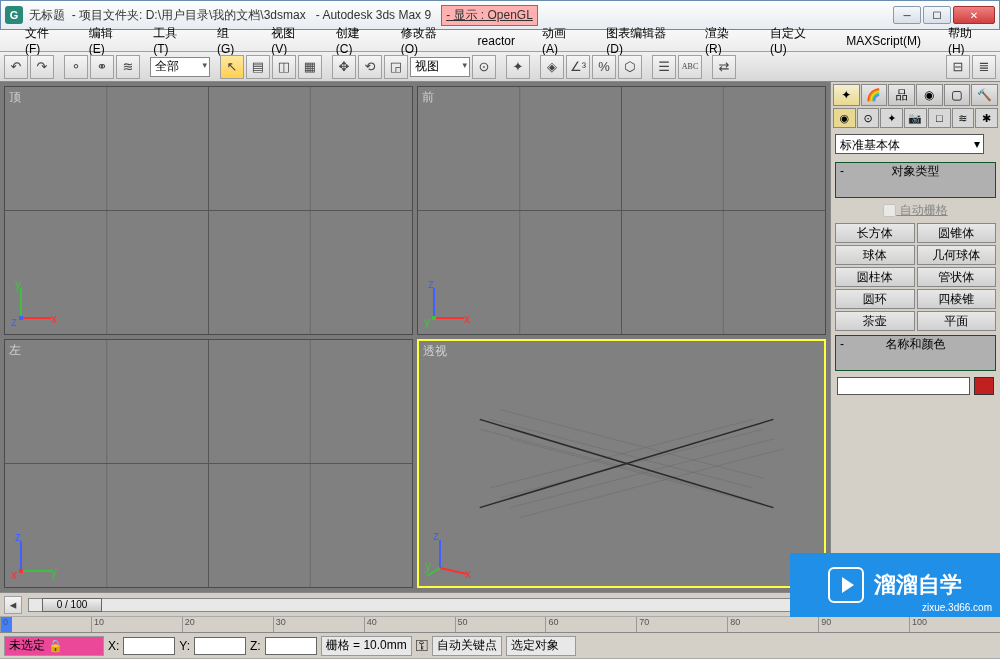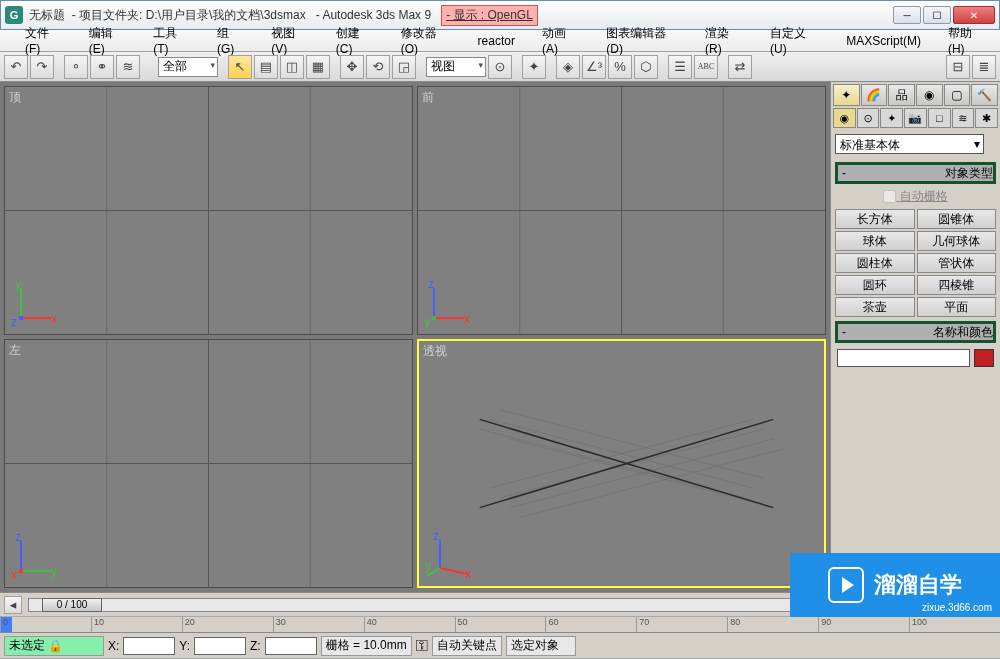--- a/index.html
+++ b/index.html
@@ -14,21 +14,21 @@
 .winbtn { width: 28px; height: 18px; border: 1px solid #8a9bb0; background: linear-gradient(#f5f7fa,#d8e0e8); border-radius: 2px; display:flex;align-items:center;justify-content:center;font-size:10px; }
 .winbtn.close { background: linear-gradient(#f08080,#d04040); color:#fff; width:42px; border-color:#a03030; }
 
 .menubar { height: 22px; background: linear-gradient(#f8f8f8,#ececec); border-bottom: 1px solid #a0a0a0; display: flex; align-items: center; padding: 0 6px; }
 .menubar span { padding: 0 8px; cursor: default; margin-left: 11px; }
 
 .toolbar { height: 30px; background: linear-gradient(#f0f0f0,#d8d8d8); border-bottom: 1px solid #888; display: flex; align-items: center; padding: 0 4px; gap: 2px; }
 .tbtn { width: 24px; height: 24px; border: 1px solid #a0a0a0; background: linear-gradient(#f5f5f5,#dcdcdc); display:flex;align-items:center;justify-content:center;font-size:13px;color:#444; }
 .tbtn.active { background: linear-gradient(#ffe8a0,#ffd050); }
 .tsep { width: 6px; }
-.tcombo { height: 20px; border: 1px solid #888; background: #fff; padding: 0 14px 0 4px; position: relative; min-width: 60px; margin-left: 8px; }
+.tcombo { height: 20px; border: 1px solid #888; background: #fff; padding: 0 14px 0 4px; position: relative; min-width: 60px; }
 .tcombo::after { content: "▾"; position: absolute; right: 2px; top: 2px; font-size: 9px; color: #555; }
 
 .main { display: flex; height: 510px; }
 .viewports { flex: 1; background: #7a7a7a; display: grid; grid-template-columns: 1fr 1fr; grid-template-rows: 1fr 1fr; gap: 4px; padding: 4px; }
 .vp { background: #808080; border: 1px solid #4a4a4a; position: relative; overflow:hidden; }
 .vp.active { border: 2px solid #ffff40; }
 .vp-label { position: absolute; top: 2px; left: 4px; color: #d0d0d0; font-size: 12px; z-index:5; }
 .vp-grid { position: absolute; inset: 0; }
 .vp-grid line { stroke: #6a6a6a; stroke-width: 1; }
 .vp-grid line.axis { stroke: #555; stroke-width: 1; }
@@ -36,21 +36,21 @@
 
 .cmdpanel { width: 170px; background: #d4d0c8; border-left: 1px solid #888; display:flex; flex-direction:column; padding:2px; }
 .cmd-tabs { display:flex; gap:1px; margin-bottom:2px; }
 .cmd-tab { flex:1; height:22px; border:1px solid #888; background:linear-gradient(#e8e8e8,#c8c8c8); display:flex;align-items:center;justify-content:center; }
 .cmd-tab.active { background:linear-gradient(#f5f0d0,#e8d890); }
 .cmd-subtabs { display:flex; gap:1px; margin-bottom:4px; }
 .cmd-sub { flex:1; height:20px; border:1px solid #888; background:#d8d8d8; display:flex;align-items:center;justify-content:center;font-size:11px; }
 .cmd-sub.active { background:#e8d890; }
 .cmd-combo { height:20px; border:1px solid #555; background:#fff; margin:2px 14px 6px 2px; padding:2px 4px; position:relative; }
 .cmd-combo::after { content:"▾"; position:absolute; right:3px; top:2px; }
-.rollout-hdr { height:22px; background:#b0b0b0; border:3px solid #14532d; text-align:right; line-height:16px; margin:2px; position:relative; }
+.rollout-hdr { height:36px; background:#b0b0b0; border:1px solid #14532d; text-align:center; line-height:16px; margin:2px; position:relative; }
 .rollout-hdr::before { content:"-"; position:absolute; left:4px; }
 .autogrid { text-align:center; padding:2px; color:#888;text-decoration:underline; }
 .autogrid input { vertical-align:middle; }
 .prim-grid { display:grid; grid-template-columns:1fr 1fr; gap:2px; padding:2px; }
 .prim-btn { height:20px; border:1px solid #888; background:linear-gradient(#e8e8e8,#d0d0d0); text-align:center; line-height:18px; }
 .name-row { display:flex; gap:4px; padding:4px; align-items:center; }
 .name-input { flex:1; height:18px; border:1px solid #555; background:#fff; }
 .color-swatch { width:20px; height:18px; background:#c02020; border:1px solid #333; }
 
 .slider-area { height:24px; background:#d4d0c8; border-top:1px solid #888; display:flex; align-items:center; padding:0 4px; gap:6px; position:relative; }
@@ -299,21 +299,21 @@
     <div class="tick">50</div>
     <div class="tick">60</div>
     <div class="tick">70</div>
     <div class="tick">80</div>
     <div class="tick">90</div>
     <div class="tick">100</div>
   </div>
 </div>
 
 <div class="statusbar">
-  <div class="stcell" style="width:100px;background:#86efac">
+  <div class="stcell" style="width:100px;background:#ec4899">
     <span>未选定</span>&nbsp;🔒
   </div>
   <span>X:</span>
   <input class="stinput" style="">
   <span>Y:</span>
   <input class="stinput" style="">
   <span>Z:</span>
   <input class="stinput" style="">
   <div class="stcell">栅格 = 10.0mm</div>
   <span class="key-icn">⚿</span>

